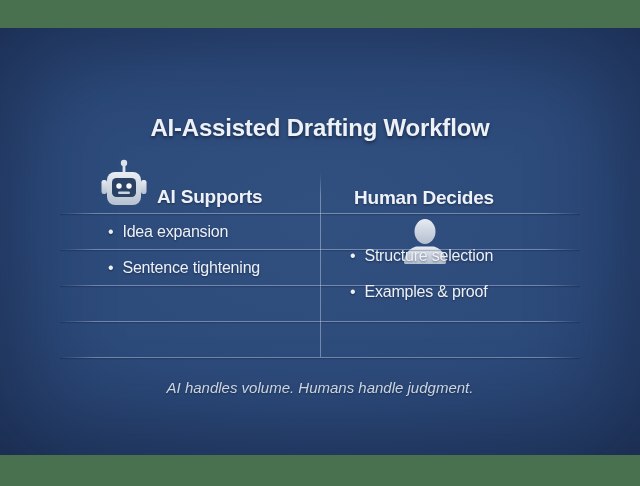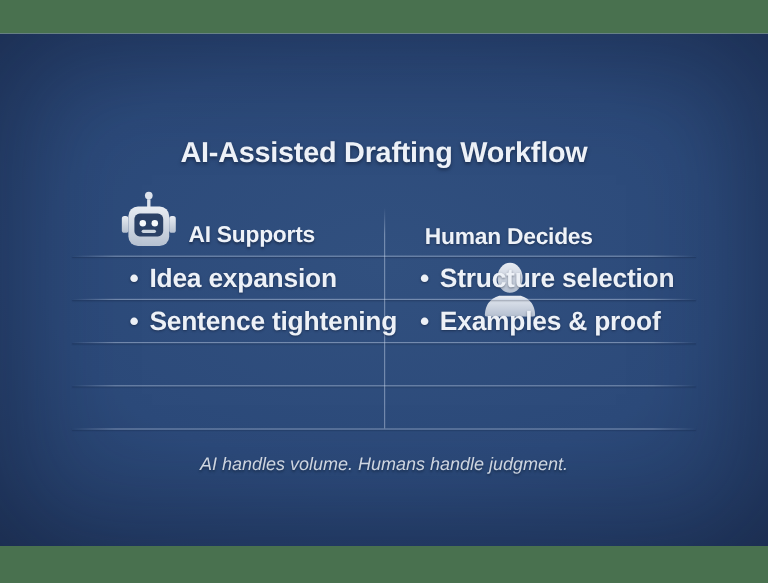--- a/index.html
+++ b/index.html
@@ -38,24 +38,24 @@
     box-shadow:0 1px 1px rgba(13,24,50,0.3);
   }
   .vline{
     position:absolute;left:320px;top:145px;width:1px;height:184px;
     background:linear-gradient(180deg, rgba(198,212,234,0) 0%, rgba(198,212,234,0.45) 12%, rgba(198,212,234,0.45) 100%);
   }
   .bullet-list{
     position:absolute;top:186px;margin:0;padding:0;list-style:none;width:225px;
   }
   .bullet-list-left{left:108px;}
-  .bullet-list-right{left:350px;}
+  .bullet-list-right{left:350px;margin-top:24px;}
   .bullet-list li{
     height:36px;line-height:36px;white-space:nowrap;
-    font-size:22px;font-weight:bold;letter-spacing:-0.2px;color:#edf1f7;
+    font-size:16px;font-weight:normal;letter-spacing:-0.2px;color:#edf1f7;
     text-shadow:0 1px 2px rgba(8,16,35,0.45);
   }
   .bullet-list li::before{content:"\2022";margin-right:9px;}
   .footer{
     position:absolute;left:0;top:351px;width:640px;text-align:center;
     font-size:15px;font-style:italic;color:#d8dfe9;
     text-shadow:0 1px 2px rgba(8,16,35,0.4);
   }
 </style>
 </head>

